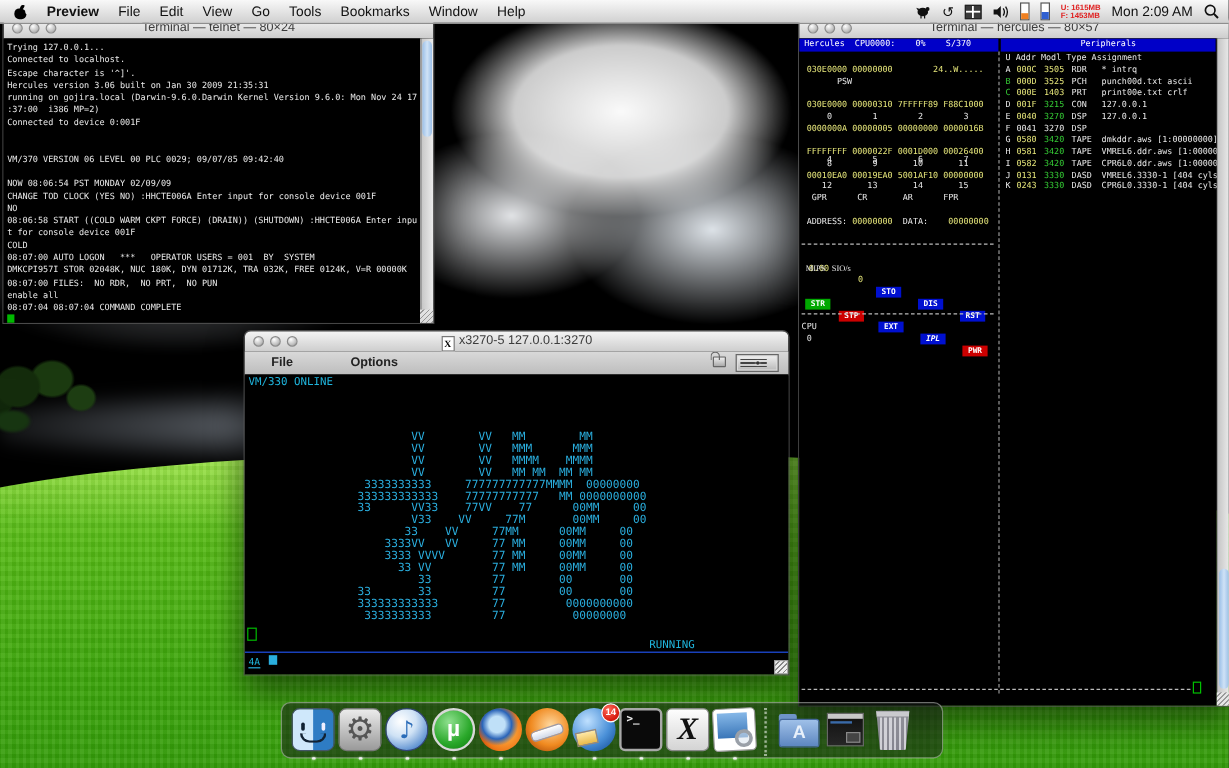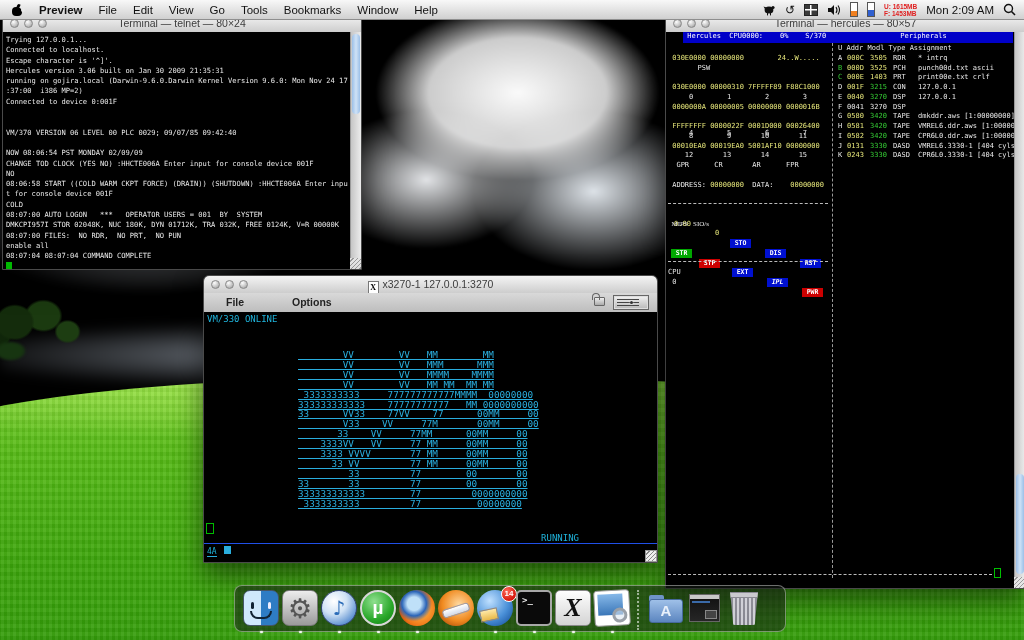--- a/index.html
+++ b/index.html
@@ -68,21 +68,21 @@
   .hdash{position:absolute;left:2px;width:160px;border-top:1px dashed #bbb;}
   .vdash{position:absolute;left:166px;top:11px;bottom:10px;border-left:1px dashed #999;}
   .prow{position:absolute;left:168px;padding-left:4px;white-space:pre;}
   .prow span{display:inline-block;}
   .cu{width:9px;} .ca{width:23px;} .cm{width:23px;} .ct{width:25px;}
   
   .x3menubar{position:absolute;left:0;right:0;top:17px;height:19px;background:linear-gradient(#d9d9d9,#bdbdbd);border-bottom:1px solid #8a8a8a;}
   .x3menu{position:absolute;top:0;height:19px;font:bold 10.5px/19px "Liberation Sans",sans-serif;color:#222;}
   .x3screen{position:absolute;left:0;right:0;top:36px;bottom:0;background:#000;overflow:hidden;}
   .x3online{position:absolute;left:3px;top:2px;font:9px/10px "DejaVu Sans Mono",monospace;}
-  pre.logo{margin:0;position:absolute;left:94px;top:38px;font:9.3px/9.9px "DejaVu Sans Mono",monospace;color:#2aaede;white-space:pre;text-decoration:underline;}
+  pre.logo{margin:0;position:absolute;left:94px;top:48px;font:9.3px/9.9px "DejaVu Sans Mono",monospace;color:#2aaede;white-space:pre;}
   .x3running{position:absolute;right:78px;top:221px;font:9px/10px "DejaVu Sans Mono",monospace;}
   .x3line{position:absolute;left:0;right:0;top:231px;height:1px;background:#2050e8;}
   .x3oia{position:absolute;left:3px;top:234px;font:8px/9px "DejaVu Sans Mono",monospace;}
   .x3cursor{position:absolute;left:2px;top:211px;width:6px;height:9px;border:1px solid #00bb00;}
   .titleicon{display:inline-block;width:9px;height:11px;background:#fff;border:1px solid #777;font:bold 8px/11px "Liberation Serif",serif;color:#000;vertical-align:-2px;margin-right:4px;}
   .lockicon{position:absolute;right:52px;top:4px;width:9px;height:7px;background:linear-gradient(#eee,#aaa);border:1px solid #666;border-radius:1px;}
   .lockicon:before{content:"";position:absolute;left:-3px;top:-5px;width:6px;height:6px;border:1.5px solid #666;border-bottom:none;border-radius:4px 4px 0 0;}
   .keypadicon{position:absolute;right:8px;top:2px;width:34px;height:13px;background:linear-gradient(#f2f2f2,#b8b8b8);border:1px solid #666;
       box-shadow:inset 0 0 0 1px #ddd;}
   .keypadicon .lines{position:absolute;left:3px;right:9px;top:3px;height:7px;
@@ -205,21 +205,21 @@
 
   <div class="win" style="left:665px;top:14px;width:359px;height:573px;z-index:30;">
     <div class="titlebar">
       <span class="tl close"></span>
       <span class="tl min"></span>
       <span class="tl zoom"></span>
       <span>Terminal — hercules — 80×57</span>
     </div>
     <div class="term-body hmono" style="right:11px;">
       
-      <div class="hblue hmono" style="left:17px;width:166px;"> Hercules  CPU0000:    0%    S/370</div>
+      <div class="hblue hmono" style="left:0;width:166px;"> Hercules  CPU0000:    0%    S/370</div>
       <div class="hblue hmono" style="left:168px;width:179px;text-align:center;">Peripherals</div>
       <div class="vdash"></div>
 
       
       <div class="hl y hmono" style="top:21.75px;"> 030E0000 00000000        24..W.....</div>
       <div class="hl w hmono" style="top:31.5px;">       PSW</div>
       <div class="hl y hmono" style="top:51px;"> 030E0000 00000310 7FFFFF89 F88C1000</div>
       <div class="hl w hmono" style="top:60.75px;">     0        1        2        3</div>
       <div class="hl y hmono" style="top:70.5px;"> 0000000A 00000005 00000000 0000016B</div>
       <div class="hl w hmono" style="top:97px;text-align:center;">     4        5        6        7</div>
@@ -271,21 +271,21 @@
       <div class="sb-thumb" style="bottom:14px;height:100px;"></div>
     </div>
     <div class="grip"></div>
   </div>
 
   <div class="win" style="left:203px;top:275px;width:453px;height:286px;z-index:40;">
     <div class="titlebar">
       <span class="tl close"></span>
       <span class="tl min"></span>
       <span class="tl zoom"></span>
-      <span class="titleicon">X</span><span>x3270-1 127.0.0.1:3270</span>
+      <span class="titleicon">X</span><span>x3270-5 127.0.0.1:3270</span>
     </div>
     <div class="x3menubar">
       <span class="x3menu" style="left:22px;">File</span>
       <span class="x3menu" style="left:88px;">Options</span>
       <span class="lockicon"></span>
       <span class="keypadicon">
           <span class="lines"></span>
           <span class="dot"></span>
         </span>
     </div>

